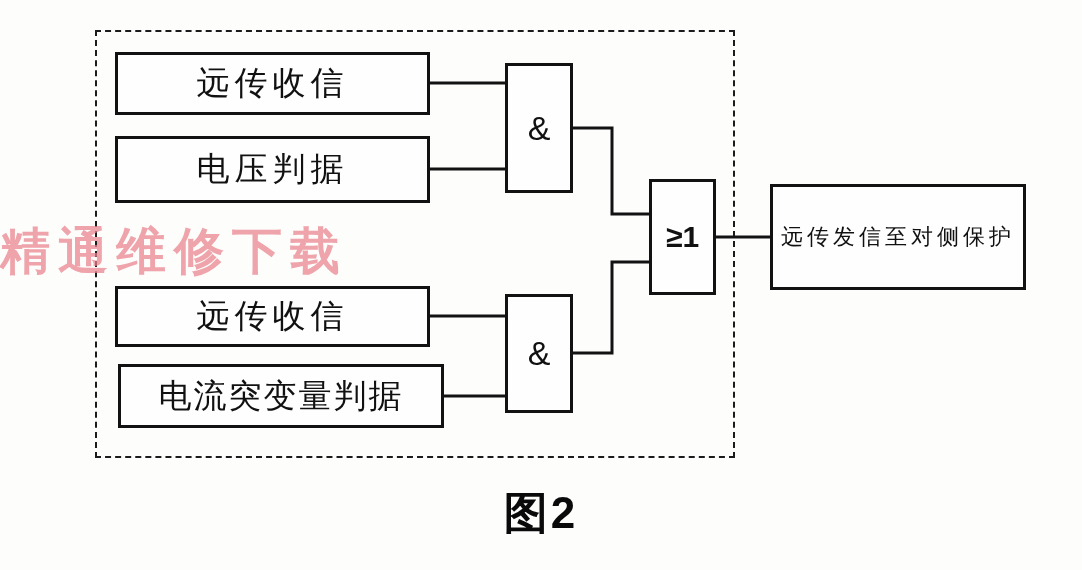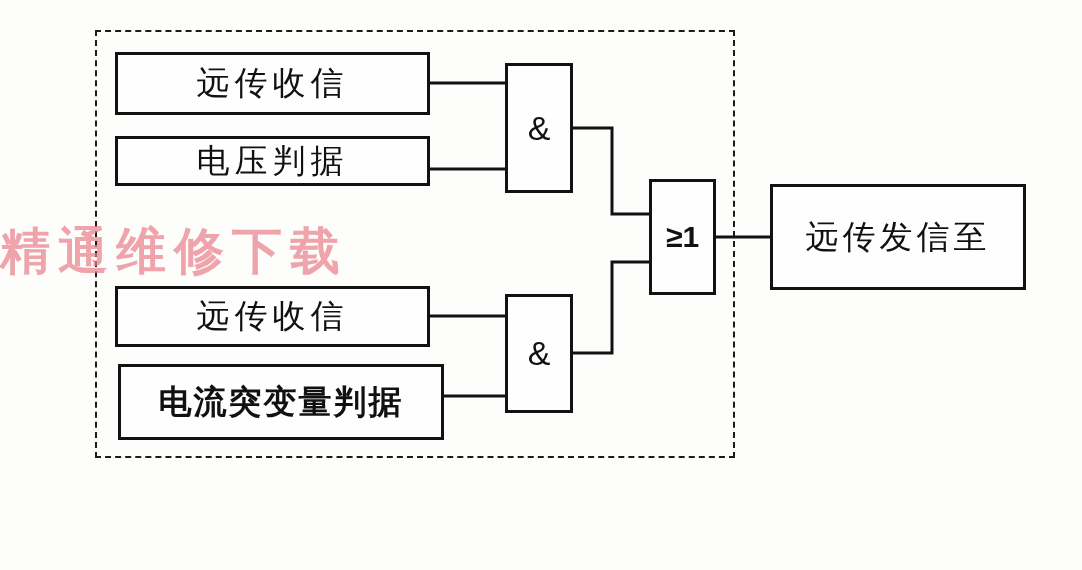--- a/index.html
+++ b/index.html
@@ -48,21 +48,21 @@
   }
   .gate-box {
     font-size: 34px;
     font-weight: 500;
   }
   .or-box {
     font-size: 30px;
     font-weight: 600;
   }
   .output-box {
-    font-size: 33px;
+    font-size: 22px;
     letter-spacing: 4px;
     font-weight: 500;
     line-height: 1.35;
   }
   .watermark {
     position: absolute;
     left: 0;
     top: 218px;
     width: 1082px;
     text-align: left;
@@ -112,46 +112,48 @@
     <path d="M444 396 L505 396"></path>
     <path d="M573 353 L612 353 L612 262 L649 262"></path>
     <path d="M716 237 L770 237"></path>
   </g>
 </svg>
 
 <div class="box label-box" style="left:115px; top:52px; width:315px; height:63px;">
   <span>远传收信</span>
 </div>
 
-<div class="box label-box" style="left:115px; top:136px; width:315px; height:50px;">
+<div class="box label-box" style="left:115px; top:136px; width:315px; height:67px;">
   <span>电压判据</span>
 </div>
 
 <div class="box label-box" style="left:115px; top:286px; width:315px; height:61px;">
   <span>远传收信</span>
 </div>
 
-<div class="box label-box" style="left:118px; top:364px; width:326px; height:76px; letter-spacing:2px;font-weight:bold;">
+<div class="box label-box" style="left:118px; top:364px; width:326px; height:64px; letter-spacing:2px;">
   <span>电流突变量判据</span>
 </div>
 
 <div class="box gate-box" style="left:505px; top:63px; width:68px; height:130px;">
   <span>&amp;</span>
 </div>
 
 <div class="box gate-box" style="left:505px; top:294px; width:68px; height:119px;">
   <span>&amp;</span>
 </div>
 
 <div class="box or-box" style="left:649px; top:179px; width:67px; height:116px;">
   <span>≥1</span>
 </div>
 
 <div class="box output-box" style="left:770px; top:184px; width:256px; height:106px;">
   <span>远传发信至</span>
+  <span>对侧保护</span>
 </div>
 
 <div class="watermark" style="color: rgb(233, 131, 139);">
   <span class="wm-title">精通维修下载</span>
 </div>
 
 <div class="caption">
+  <span>图2</span>
 </div>
 
 </body></html>

